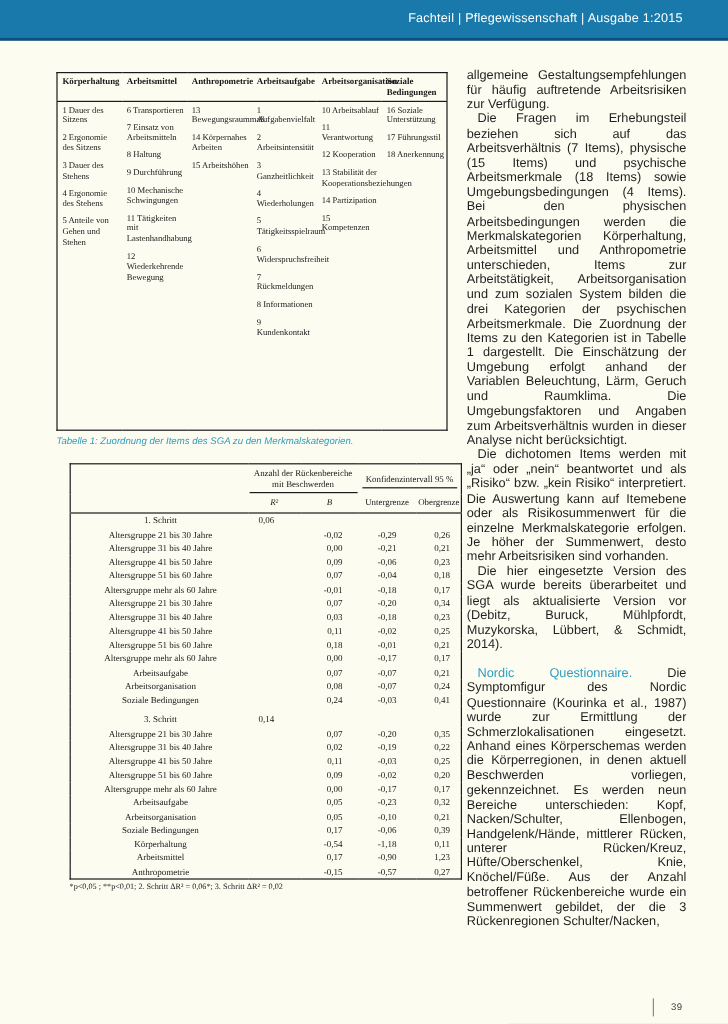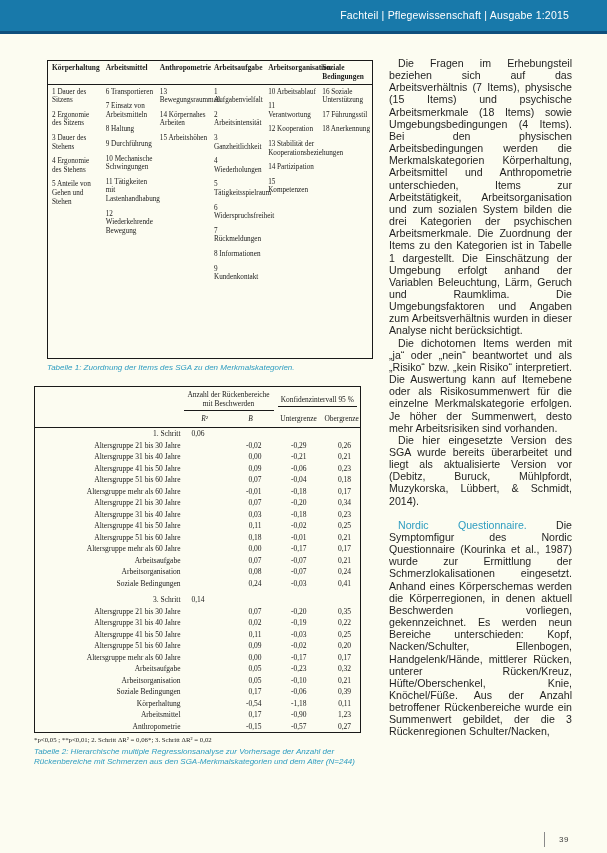--- a/index.html
+++ b/index.html
@@ -15,30 +15,30 @@
   table.t1{width:100%;border-collapse:collapse;border:1.5px solid #1a1a1a;
            font-family:"Liberation Serif",serif;color:#1a1a1a;table-layout:fixed;}
   .t1 th{font-size:7.4px;line-height:8.8px;text-align:left;vertical-align:top;
          padding:3px 2px 2px 4px;border-bottom:1.5px solid #1a1a1a;font-weight:bold;}
   .t1 td{vertical-align:top;padding:3px 2px 4px 4px;font-size:7.2px;line-height:8.6px;height:266px;}
   .t1-item{margin-bottom:6px;}
 
   .t-caption{margin-top:4px;font-size:8px;line-height:9.8px;font-style:italic;color:#2f9dc0;}
 
   
-  .t2-wrap{position:absolute;left:34px;top:386px;width:326px;}
+  .t2-wrap{position:absolute;left:58px;top:386px;width:326px;}
   table.t2{width:100%;border-collapse:collapse;border:1.2px solid #1a1a1a;
            font-family:"Liberation Serif",serif;color:#1a1a1a;table-layout:fixed;}
   .t2 thead th{font-size:7.4px;line-height:9px;font-weight:normal;text-align:center;padding:3px 1px 1px;}
   .t2 .grp span{display:inline-block;border-bottom:1px solid #1a1a1a;padding:0 3px 2px;}
   .t2 .subhead th{padding:2px 2px 4px;}
   .t2 .subhead .it{font-style:italic;}
   .t2 tbody{border-top:1.2px solid #1a1a1a;}
   .t2 tbody td{font-size:7.5px;line-height:11.5px;padding:0 2px;white-space:nowrap;overflow:hidden;}
-  .t2 td.lbl{text-align:right;padding-left:4px;}
+  .t2 td.lbl{text-align:center;padding-left:4px;}
   .t2 td.num{text-align:right;}
   .t2 td.c-r2{padding-right:22px;}
   .t2 td.c-b{padding-right:13px;}
   .t2 td.c-lo{padding-right:16px;}
   .t2 td.c-up{padding-right:9px;}
   .t2 tr.gap td{padding-top:5px;}
   .t2-footnote{font-size:6.8px;font-family:"Liberation Serif",serif;margin-top:3px;color:#1a1a1a;}
 
   
   .article{position:absolute;left:389px;top:57px;width:183px;height:766px;overflow:hidden;
@@ -336,24 +336,24 @@
           <tr>
             <td class="lbl">Anthropometrie</td>
             <td class="num c-r2"></td>
             <td class="num c-b">-0,15</td>
             <td class="num c-lo">-0,57</td>
             <td class="num c-up">0,27</td>
           </tr>
         </tbody>
     </table>
     <div class="t2-footnote">*p&lt;0,05 ; **p&lt;0,01; 2. Schritt ΔR² = 0,06*; 3. Schritt ΔR² = 0,02</div>
-    <div class="t-caption">Tabelle 2: Hierarchische multiple Regressionsanalyse zur Vorhersage der Anzahl der Rückenbereiche mit Schmerzen aus den SGA-Merkmalskategorien und dem Alter (N=244)</div>
   </div>
 
   <div class="article" id="article">
+      <p class="first">allgemeine Gestaltungsempfehlungen für häufig auftretende Arbeitsrisiken zur Verfügung.</p>
       <p>Die Fragen im Erhebungsteil beziehen sich auf das Arbeitsverhältnis (7 Items), physische (15 Items) und psychische Arbeitsmerkmale (18 Items) sowie Umgebungsbedingungen (4 Items). Bei den physischen Arbeitsbedingungen werden die Merkmalskategorien Körperhaltung, Arbeitsmittel und Anthropometrie unterschieden, Items zur Arbeitstätigkeit, Arbeitsorganisation und zum sozialen System bilden die drei Kategorien der psychischen Arbeitsmerkmale. Die Zuordnung der Items zu den Kategorien ist in Tabelle 1 dargestellt. Die Einschätzung der Umgebung erfolgt anhand der Variablen Beleuchtung, Lärm, Geruch und Raumklima. Die Umgebungsfaktoren und Angaben zum Arbeitsverhältnis wurden in dieser Analyse nicht berücksichtigt.</p>
       <p>Die dichotomen Items werden mit „ja“ oder „nein“ beantwortet und als „Risiko“ bzw. „kein Risiko“ interpretiert. Die Auswertung kann auf Itemebene oder als Risikosummenwert für die einzelne Merkmalskategorie erfolgen. Je höher der Summenwert, desto mehr Arbeitsrisiken sind vorhanden.</p>
       <p>Die hier eingesetzte Version des SGA wurde bereits überarbeitet und liegt als aktualisierte Version vor (Debitz, Buruck, Mühlpfordt, Muzykorska, Lübbert, &amp; Schmidt, 2014).</p>
       <p class="nordic"><span class="lead">Nordic Questionnaire.</span> Die Symptomfigur des Nordic Questionnaire (Kourinka et al., 1987) wurde zur Ermittlung der Schmerzlokalisationen eingesetzt. Anhand eines Körperschemas werden die Körperregionen, in denen aktuell Beschwerden vorliegen, gekennzeichnet. Es werden neun Bereiche unterschieden: Kopf, Nacken/Schulter, Ellenbogen, Handgelenk/Hände, mittlerer Rücken, unterer Rücken/Kreuz, Hüfte/Oberschenkel, Knie, Knöchel/Füße. Aus der Anzahl betroffener Rückenbereiche wurde ein Summenwert gebildet, der die 3 Rückenregionen Schulter/Nacken,</p>
     </div>
 
   <div class="footer-div"></div>
   <div class="page-num">39</div>
 
 </div>

